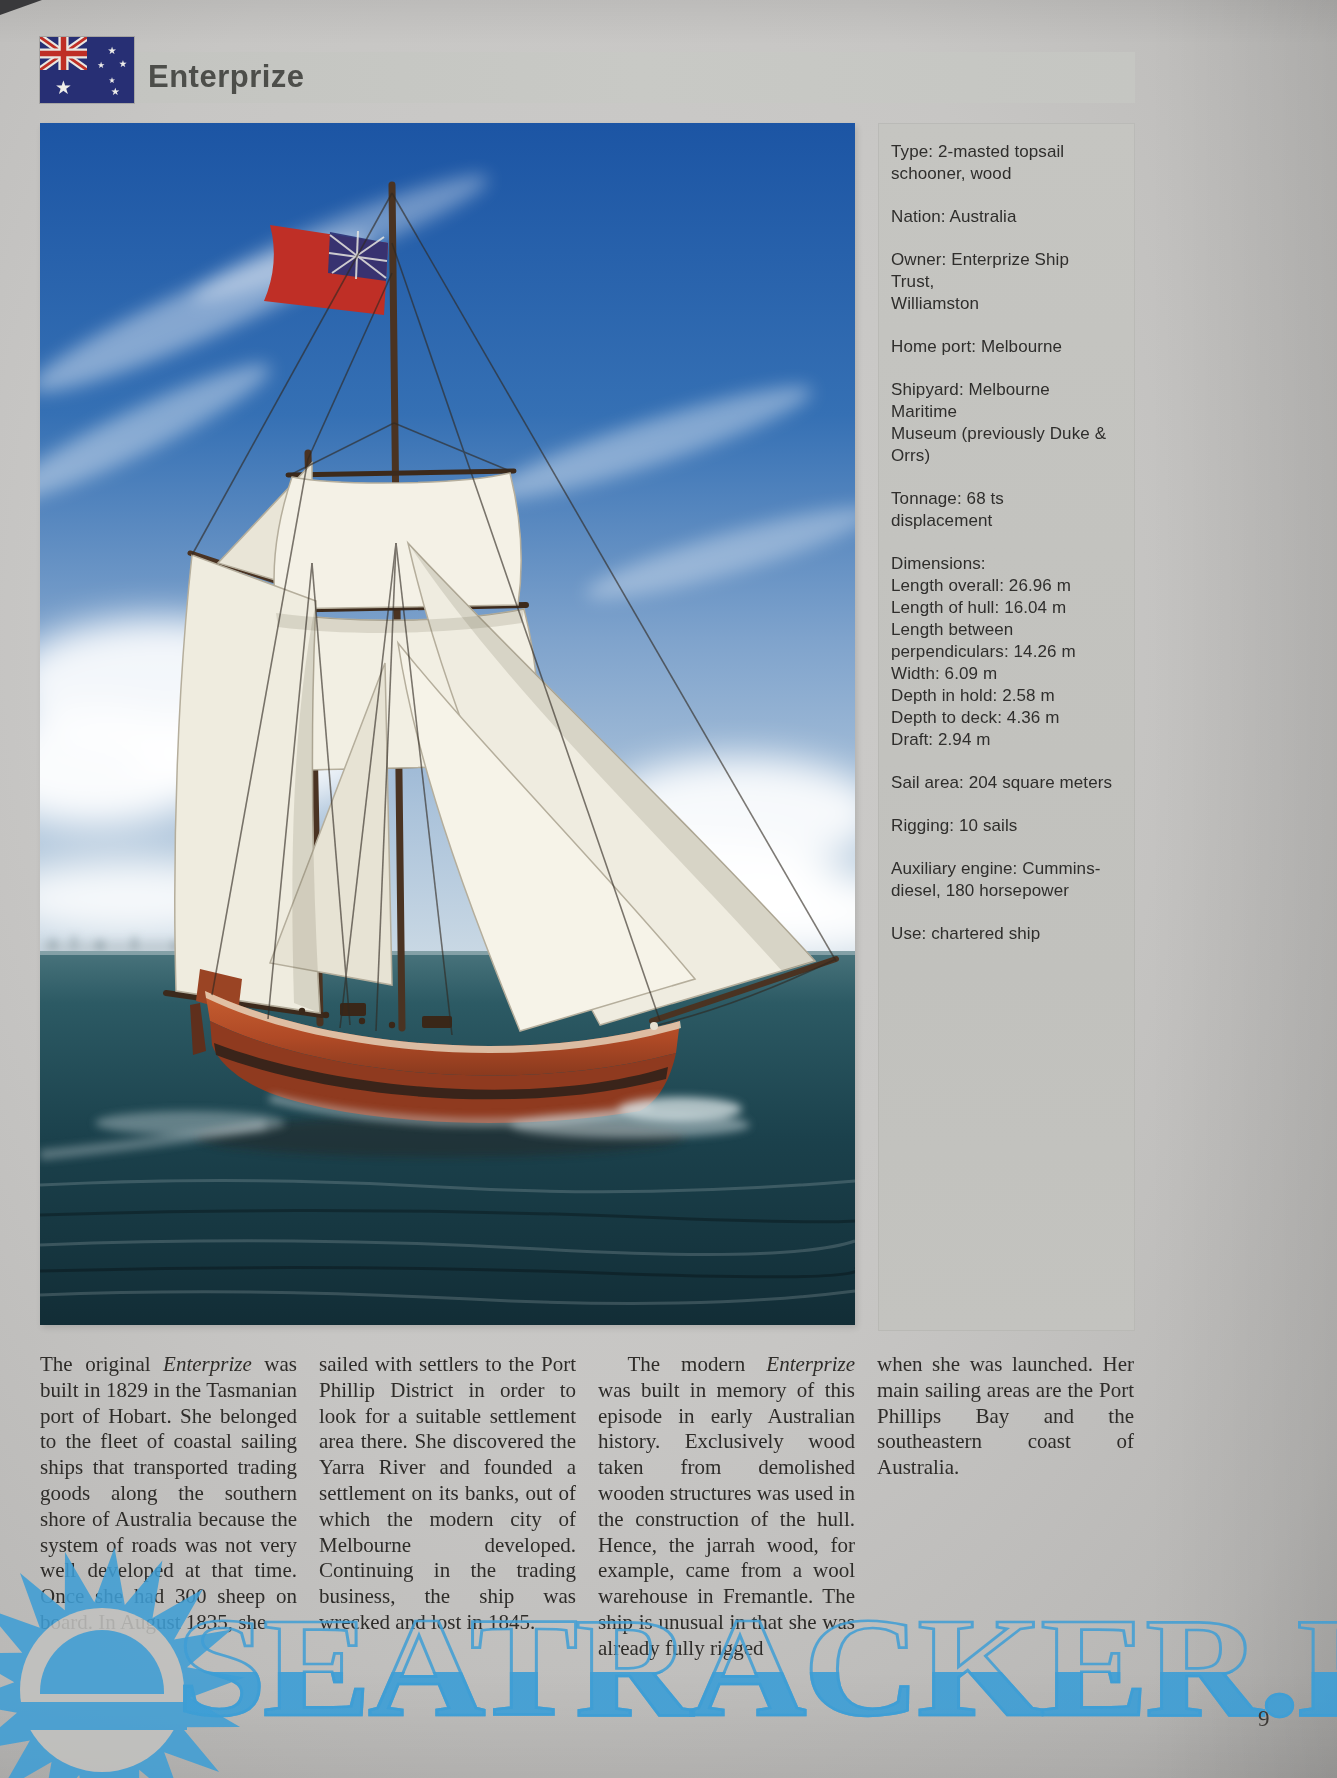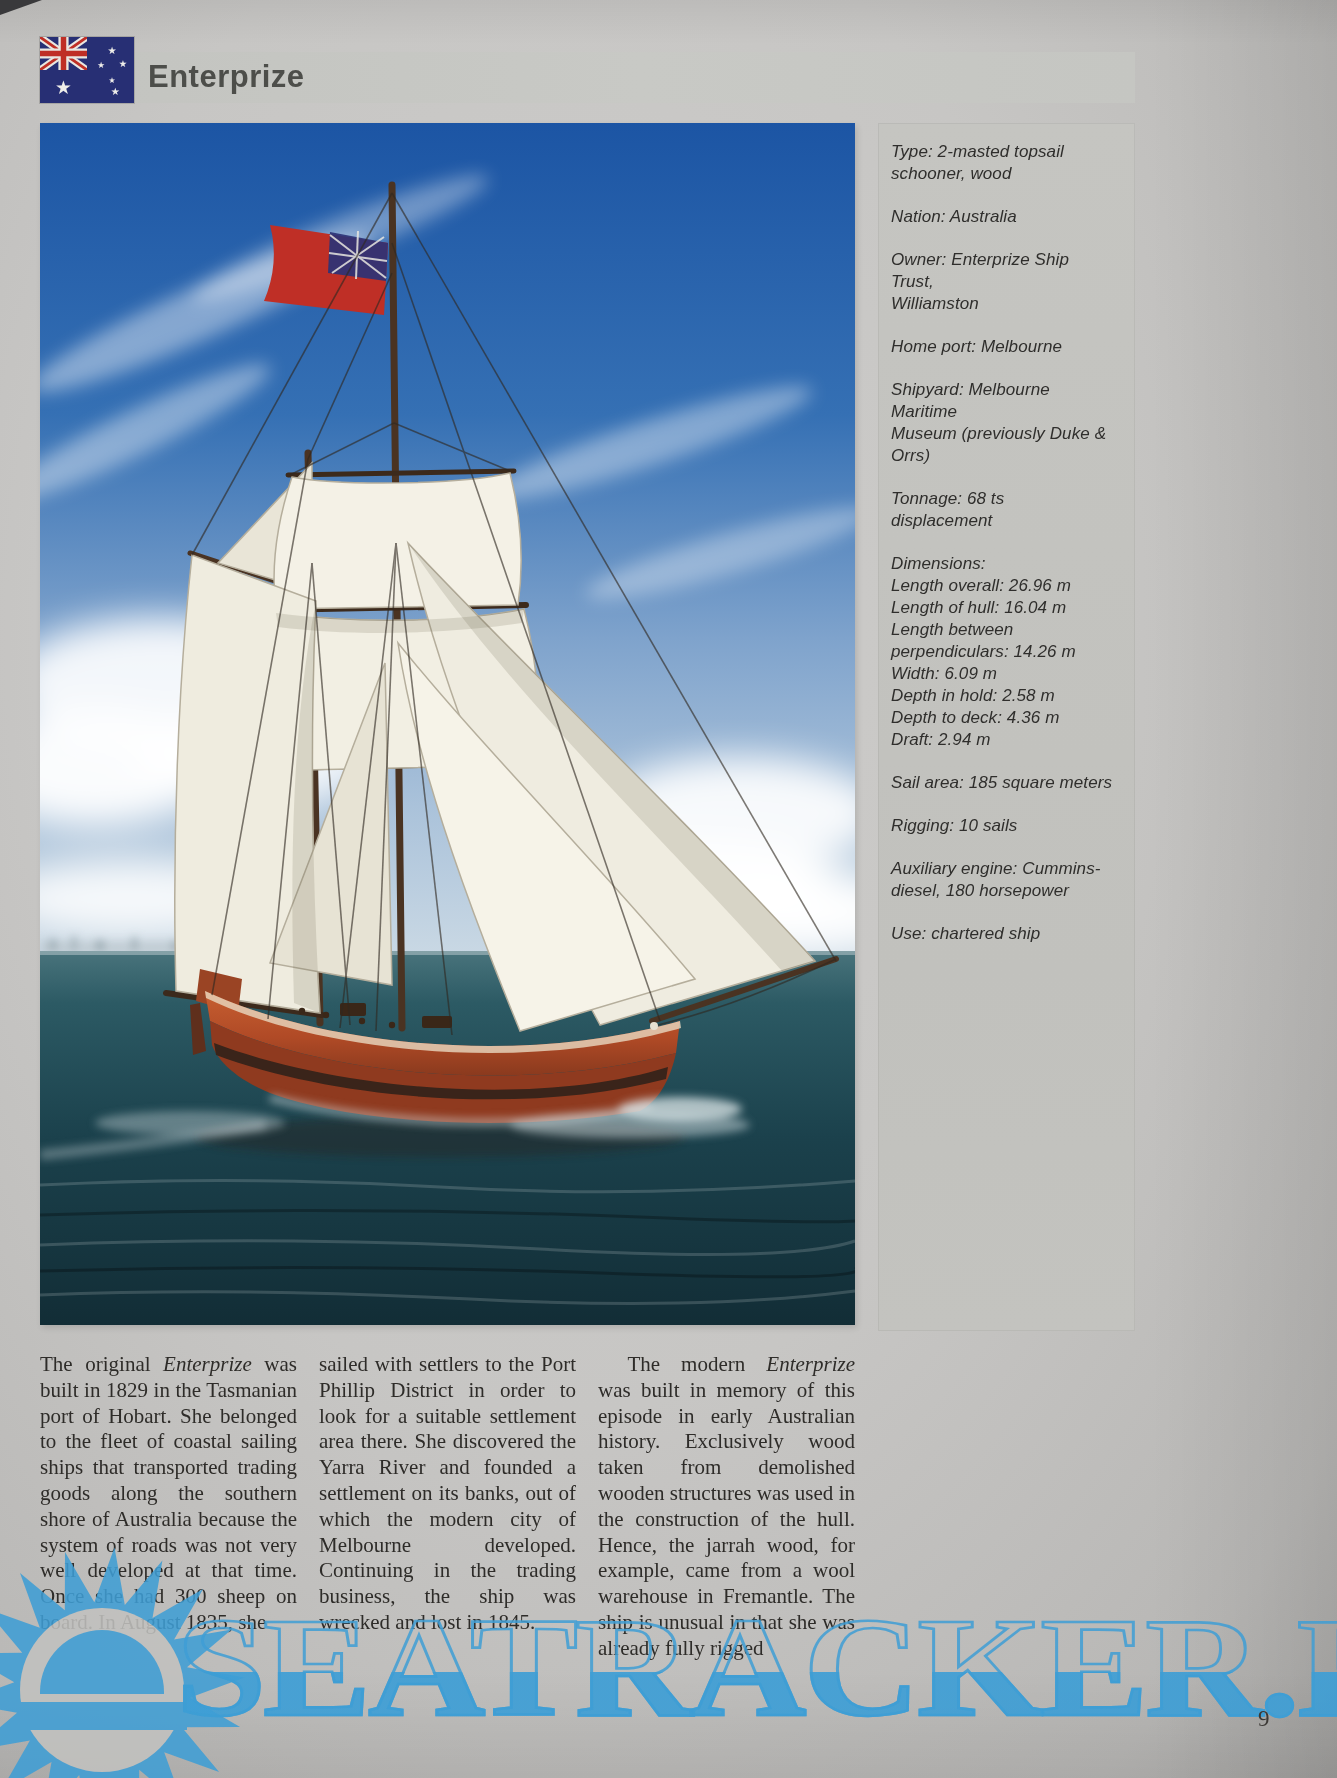--- a/index.html
+++ b/index.html
@@ -41,21 +41,20 @@
   .specs{
     position:absolute;left:878px;top:123px;width:257px;height:1208px;
     box-sizing:border-box;padding:18px 12px 12px 13px;
     background:linear-gradient(to bottom,#c5c5c1,#c1c1bd 70%,#c3c3bf);
     box-shadow:inset 0 0 0 1px rgba(0,0,0,.05);
   }
   .spec{
     margin:0 8px 21px 0;
     font-size:17px;line-height:22px;color:#2f2e2c;
     letter-spacing:.1px;
-    font-style:italic;
   }
   
   .article{
     position:absolute;left:40px;top:1352px;width:1095px;
     display:flex;gap:22px;
   }
   .col{
     margin:0;width:257px;flex:0 0 257px;
     font-family:"Liberation Serif", serif;
     font-size:21px;line-height:25.8px;color:#2e2c29;
@@ -280,30 +279,31 @@
   </figure>
 
   <aside class="specs">
       <p class="spec">Type: 2-masted topsail<br>schooner, wood</p>
       <p class="spec">Nation: Australia</p>
       <p class="spec">Owner: Enterprize Ship Trust,<br>Williamston</p>
       <p class="spec">Home port: Melbourne</p>
       <p class="spec">Shipyard: Melbourne Maritime<br>Museum (previously Duke &amp;<br>Orrs)</p>
       <p class="spec">Tonnage: 68 ts<br>displacement</p>
       <p class="spec">Dimensions:<br>Length overall: 26.96 m<br>Length of hull: 16.04 m<br>Length between<br>perpendiculars: 14.26 m<br>Width: 6.09 m<br>Depth in hold: 2.58 m<br>Depth to deck: 4.36 m<br>Draft: 2.94 m</p>
-      <p class="spec">Sail area: 185 square meters</p>
+      <p class="spec">Sail area: 204 square meters</p>
       <p class="spec">Rigging: 10 sails</p>
       <p class="spec">Auxiliary engine: Cummins-<br>diesel, 180 horsepower</p>
       <p class="spec">Use: chartered ship</p>
     </aside>
 
   <section class="article">
     <p class="col"><span>The original </span><i>Enterprize</i><span> was built in 1829 in the Tasmanian port of Hobart. She belonged to the fleet of coastal sailing ships that transported trading goods along the southern shore of Australia because the system of roads was not very well developed at that time. Once she had 300 sheep on board. In August 1835, she</span></p>
     <p class="col"><span>sailed with settlers to the Port Phillip District in order to look for a suitable settlement area there. She discovered the Yarra River and founded a settlement on its banks, out of which the modern city of Melbourne developed. Continuing in the trading business, the ship was wrecked and lost in 1845.</span></p>
     <p class="col col-indent"><span>The modern </span><i>Enterprize</i><span> was built in memory of this episode in early Australian history. Exclusively wood taken from demolished wooden structures was used in the construction of the hull. Hence, the jarrah wood, for example, came from a wool warehouse in Fremantle. The ship is unusual in that she was already fully rigged</span></p>
+    <p class="col"><span>when she was launched. Her main sailing areas are the Port Phillips Bay and the southeastern coast of Australia.</span></p>
   </section>
 
   <div class="watermark">
     <svg class="wm-sun" viewBox="0 0 300 300">
       <polygon id="sun-rays" fill="#3e9ed5" points="292.5,137.5 237.7,157.7 288.1,187.0 229.8,187.2 267.1,232.0 212.2,212.2 232.0,267.1 187.2,229.8 187.0,288.1 157.7,237.7 137.5,292.5 127.2,235.0 89.6,279.6 99.5,222.1 48.9,251.1 77.9,200.5 20.4,210.4 65.0,172.8 7.5,162.5 62.3,142.3 11.9,113.0 70.2,112.8 32.9,68.0 87.8,87.8 68.0,32.9 112.8,70.2 113.0,11.9 142.3,62.3 162.5,7.5 172.8,65.0 210.4,20.4 200.5,77.9 251.1,48.9 222.1,99.5 279.6,89.6 235.0,127.2"></polygon>
       <circle cx="150" cy="150" r="82" fill="#c2c1bf"></circle>
       <path d="M88,152 A62,62 0 0 1 212,152 L212,154 L88,154 Z" fill="#3e9ed5"></path>
       <rect x="65" y="162" width="170" height="28" fill="#3e9ed5"></rect>
     </svg>
     <div class="wm-text">SEATRACKER.RU</div>

